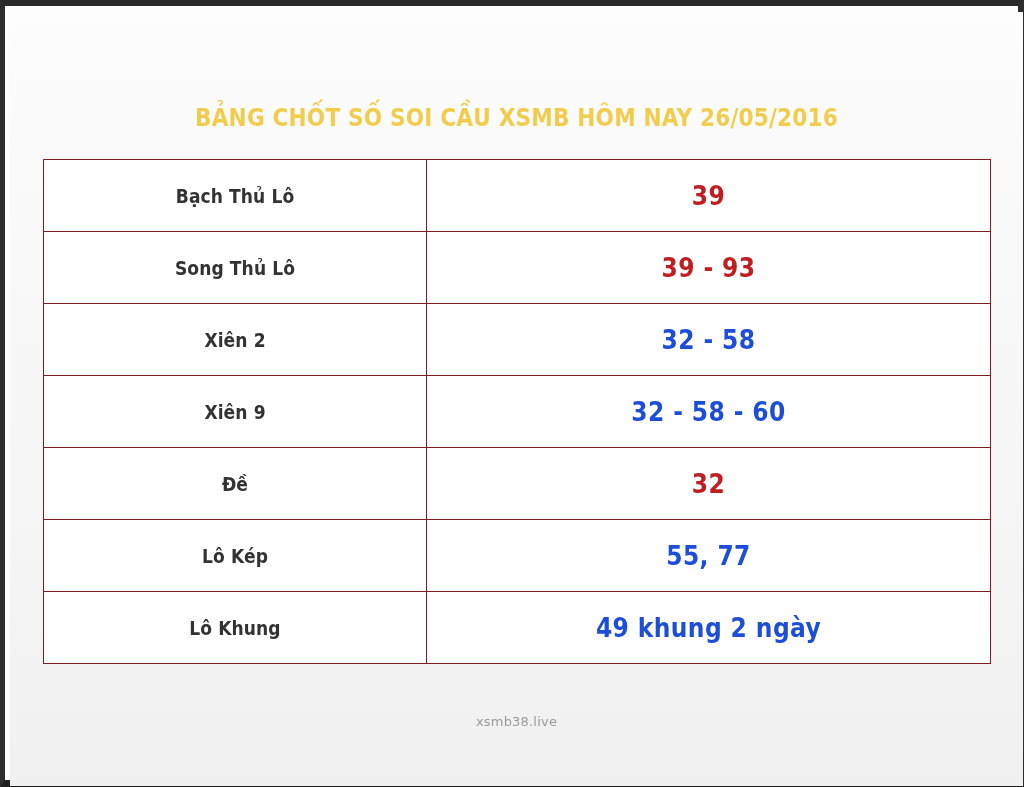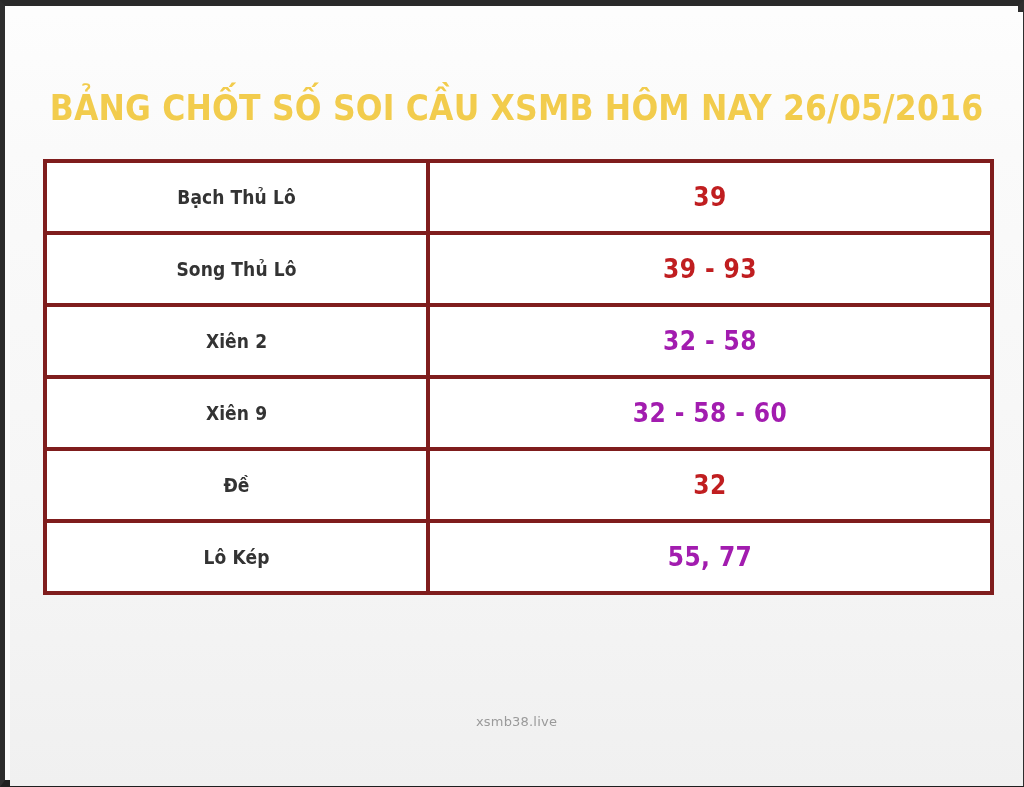--- a/index.html
+++ b/index.html
@@ -35,46 +35,46 @@
     width: 1013px;
     height: 774px;
     background: linear-gradient(180deg, #fdfdfd 0%, #fafafa 18%, #f6f6f6 62%, #f0f0f0 100%);
     box-sizing: border-box;
   }
 
   
   .title {
     position: absolute;
     left: 0; right: 0;
-    top: 76px;
+    top: 92px;
     text-align: center;
     color: #f2cc4d;
     font-family: "DejaVu Sans Condensed", "Liberation Sans Narrow", "Liberation Sans", sans-serif;
     font-weight: bold;
-    font-size: 35px;
+    font-size: 24px;
     letter-spacing: 0.2px;
     white-space: nowrap;
     text-shadow: 0 1px 0 rgba(255,255,255,0.6);
   }
 
   
   .table-wrap {
     position: absolute;
     left: 33px;
     top: 147px;
     width: 947px;
   }
   table.result-table {
     width: 100%;
     border-collapse: collapse;
     background: #ffffff;
     table-layout: fixed;
   }
   table.result-table td {
-    border: 4px solid #7f1d1d;
+    border: 1px solid #7f1d1d;
     background: #ffffff;
     height: 72px;
     padding: 0 6px;
     text-align: center;
     vertical-align: middle;
     box-sizing: border-box;
   }
   td.col-label { width: 383px; }
   td.col-value { width: 564px; }
 
@@ -82,21 +82,21 @@
     font-family: "DejaVu Sans Condensed", "Liberation Sans Narrow", "Liberation Sans", sans-serif;
     font-weight: bold;
     font-size: 19px;
     color: #333333;
     letter-spacing: 0.1px;
   }
   .value-text {
     font-family: "DejaVu Sans Condensed", "Liberation Sans Narrow", "Liberation Sans", sans-serif;
     font-weight: bold;
     font-size: 26px;
-    color: #a21caf;
+    color: #1d4ed8;
     letter-spacing: 0.4px;
   }
   .value-text.is-highlight {
     color: #c01e20;
     margin-top: 31px;
   }
 
   
   .footer {
     position: absolute;
@@ -139,20 +139,24 @@
               <td class="col-value"><span class="value-text">32 - 58 - 60</span></td>
             </tr>
             <tr>
               <td class="col-label"><span class="label-text">Đề</span></td>
               <td class="col-value"><span class="value-text is-highlight">32</span></td>
             </tr>
             <tr>
               <td class="col-label"><span class="label-text">Lô Kép</span></td>
               <td class="col-value"><span class="value-text">55, 77</span></td>
             </tr>
+            <tr>
+              <td class="col-label"><span class="label-text">Lô Khung</span></td>
+              <td class="col-value"><span class="value-text">49 khung 2 ngày</span></td>
+            </tr>
           </tbody>
       </table>
     </div>
 
     <div class="footer">
       <span class="footer-text">xsmb38.live</span>
     </div>
 
   </div>
 </div>

